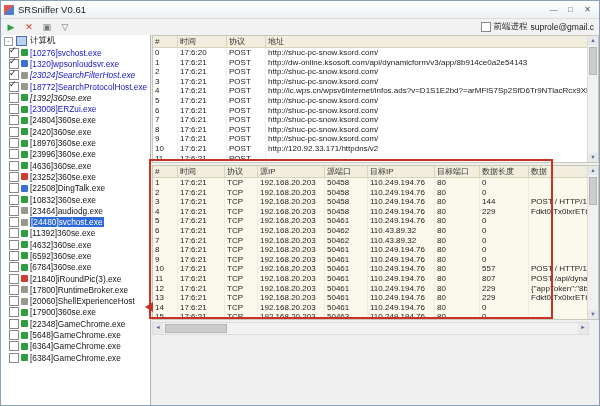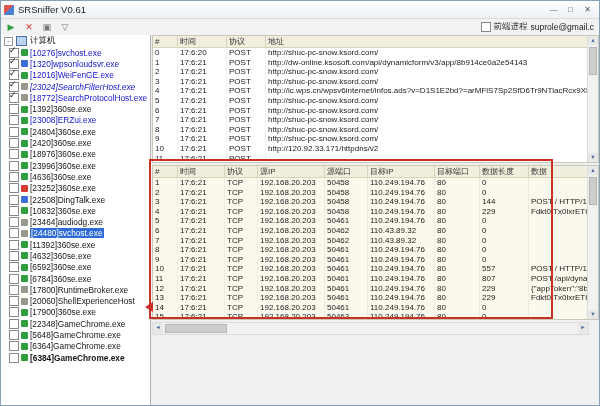--- a/index.html
+++ b/index.html
@@ -101,37 +101,32 @@
             <span class="dot" style="background: rgb(47, 158, 63);"></span>
             <span class="lbl" style="color: rgb(20, 20, 200);">[10276]svchost.exe</span>
           </div>
           <div class="tree-row">
             <span class="cbox checked"></span>
             <span class="dot" style="background: rgb(58, 111, 216);"></span>
             <span class="lbl" style="color: rgb(20, 20, 200);">[1320]wpsonloudsvr.exe</span>
           </div>
           <div class="tree-row">
             <span class="cbox checked"></span>
-            <span class="dot" style="background: rgb(47, 158, 63);"></span>
-            <span class="lbl" style="color: rgb(20, 20, 200);">[12016]WeiFenGE.exe</span>
-          </div>
-          <div class="tree-row">
-            <span class="cbox checked"></span>
             <span class="dot" style="background: rgb(152, 152, 143);"></span>
             <span class="lbl" style="color: rgb(20, 20, 200); font-style: italic;">[23024]SearchFilterHost.exe</span>
           </div>
           <div class="tree-row">
             <span class="cbox checked"></span>
             <span class="dot" style="background: rgb(152, 152, 143);"></span>
             <span class="lbl" style="color: rgb(20, 20, 200);">[18772]SearchProtocolHost.exe</span>
           </div>
           <div class="tree-row">
             <span class="cbox"></span>
             <span class="dot" style="background: rgb(47, 158, 63);"></span>
-            <span class="lbl" style="color: rgb(20, 20, 20);">[1392]360se.exe</span>
+            <span class="lbl" style="color: rgb(20, 20, 20); font-style: italic;">[1392]360se.exe</span>
           </div>
           <div class="tree-row">
             <span class="cbox"></span>
             <span class="dot" style="background: rgb(47, 158, 63);"></span>
             <span class="lbl" style="color: rgb(20, 20, 200);">[23008]ERZui.exe</span>
           </div>
           <div class="tree-row">
             <span class="cbox"></span>
             <span class="dot" style="background: rgb(47, 158, 63);"></span>
             <span class="lbl" style="color: rgb(20, 20, 20);">[24804]360se.exe</span>
@@ -196,20 +191,25 @@
             <span class="dot" style="background: rgb(47, 158, 63);"></span>
             <span class="lbl" style="color: rgb(20, 20, 20);">[6592]360se.exe</span>
           </div>
           <div class="tree-row">
             <span class="cbox"></span>
             <span class="dot" style="background: rgb(47, 158, 63);"></span>
             <span class="lbl" style="color: rgb(20, 20, 20);">[6784]360se.exe</span>
           </div>
           <div class="tree-row">
             <span class="cbox"></span>
+            <span class="dot" style="background: rgb(210, 59, 47);"></span>
+            <span class="lbl" style="color: rgb(20, 20, 20);">[21840]iRoundPic(3).exe</span>
+          </div>
+          <div class="tree-row">
+            <span class="cbox"></span>
             <span class="dot" style="background: rgb(152, 152, 143);"></span>
             <span class="lbl" style="color: rgb(20, 20, 20);">[17800]RuntimeBroker.exe</span>
           </div>
           <div class="tree-row">
             <span class="cbox"></span>
             <span class="dot" style="background: rgb(152, 152, 143);"></span>
             <span class="lbl" style="color: rgb(20, 20, 20);">[20060]ShellExperienceHost</span>
           </div>
           <div class="tree-row">
             <span class="cbox"></span>
@@ -227,21 +227,21 @@
             <span class="lbl" style="color: rgb(20, 20, 20);">[5648]GameChrome.exe</span>
           </div>
           <div class="tree-row">
             <span class="cbox"></span>
             <span class="dot" style="background: rgb(47, 158, 63);"></span>
             <span class="lbl" style="color: rgb(20, 20, 20);">[6364]GameChrome.exe</span>
           </div>
           <div class="tree-row">
             <span class="cbox"></span>
             <span class="dot" style="background: rgb(47, 158, 63);"></span>
-            <span class="lbl" style="color: rgb(20, 20, 20); font-weight: bold;">[6384]GameChrome.exe</span>
+            <span class="lbl" style="color: rgb(20, 20, 20);">[6384]GameChrome.exe</span>
           </div>
         </div>
     </div>
 
     <div id="right">
 
       <div id="req-panel" class="panel">
         <div class="tbl">
             <div class="thead">
               <div class="th" style="width: 20px;">#</div>

